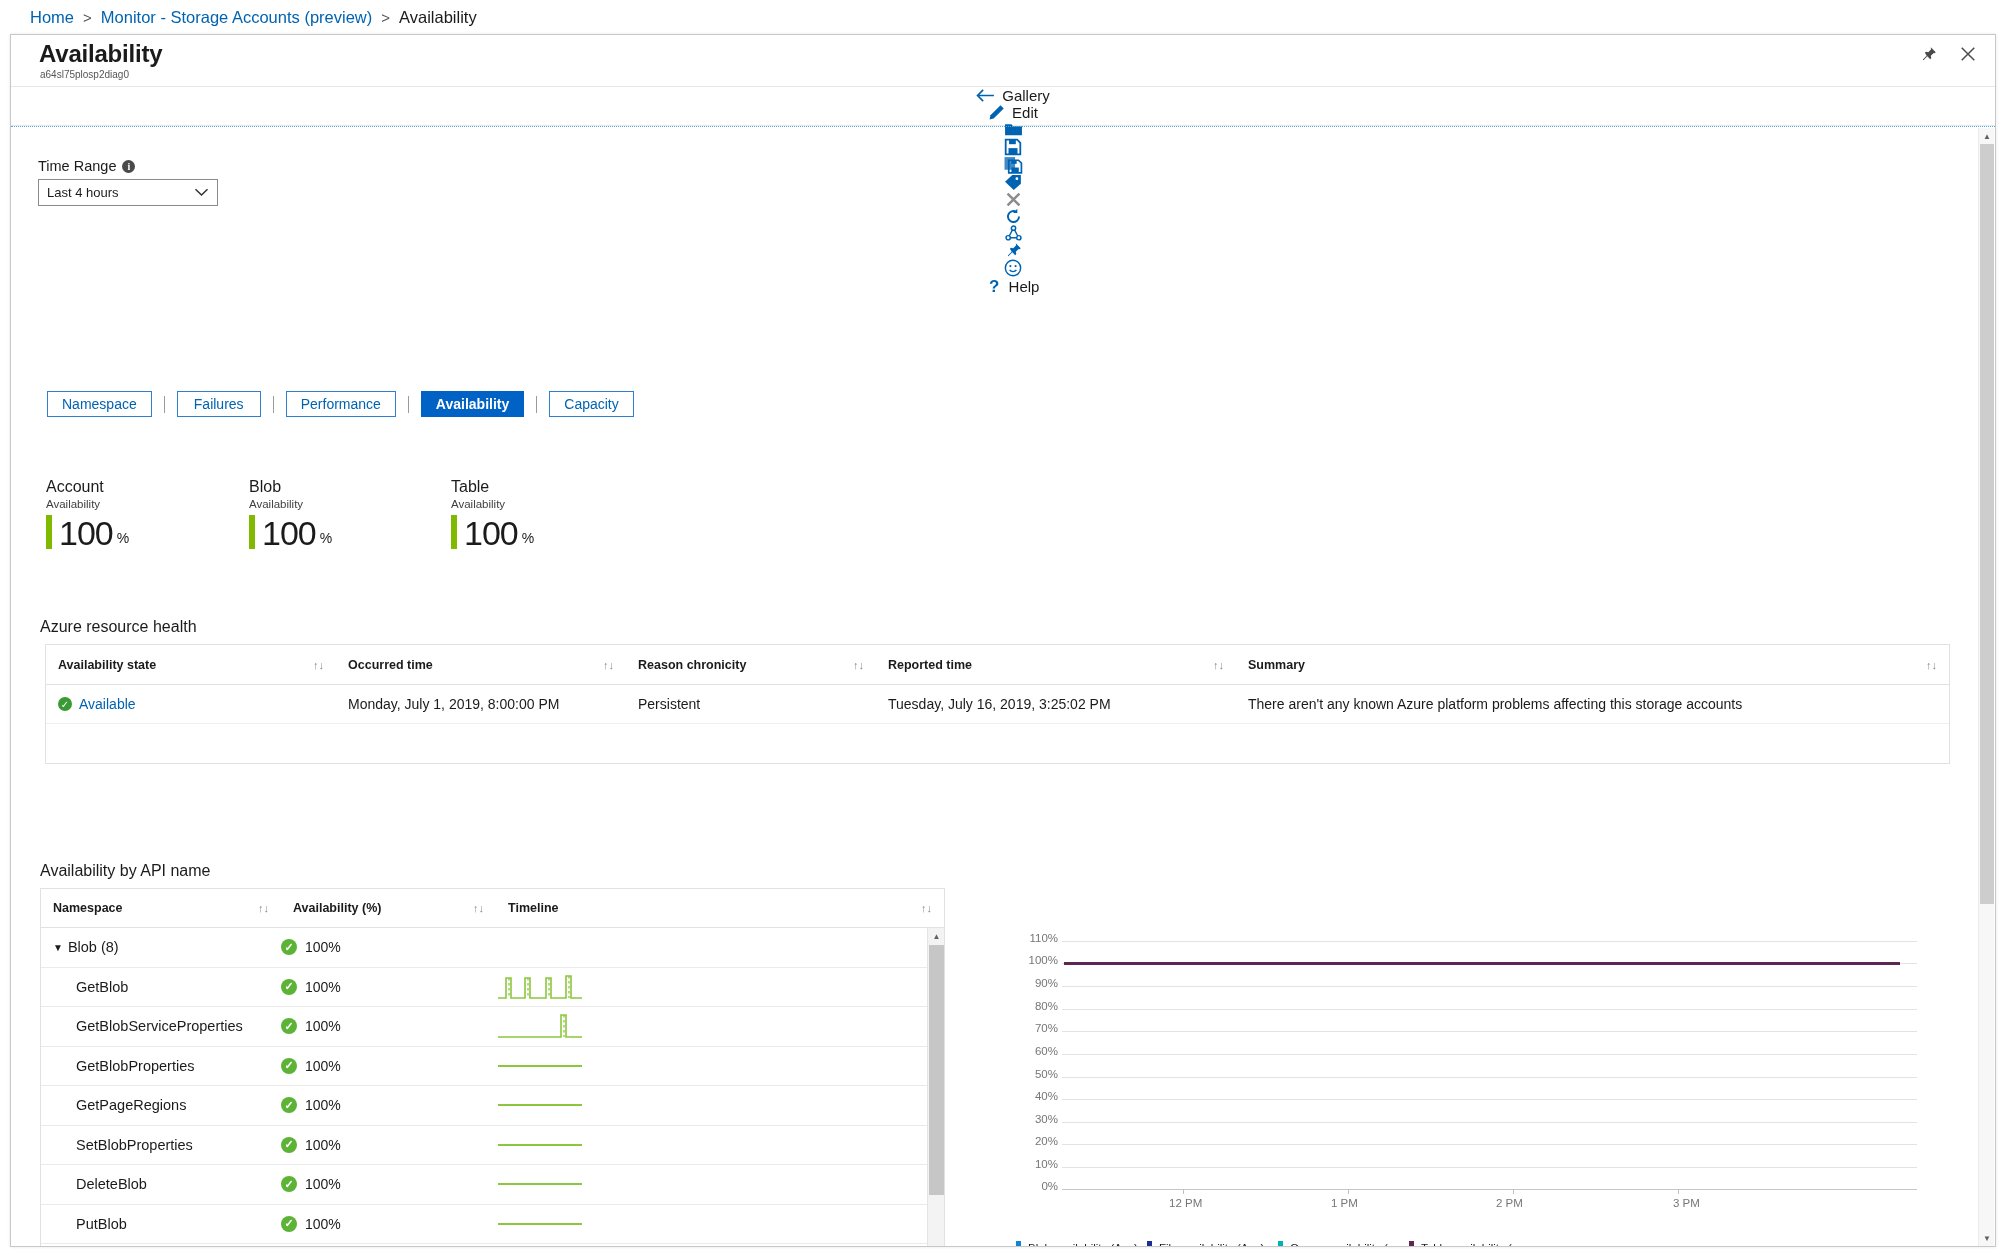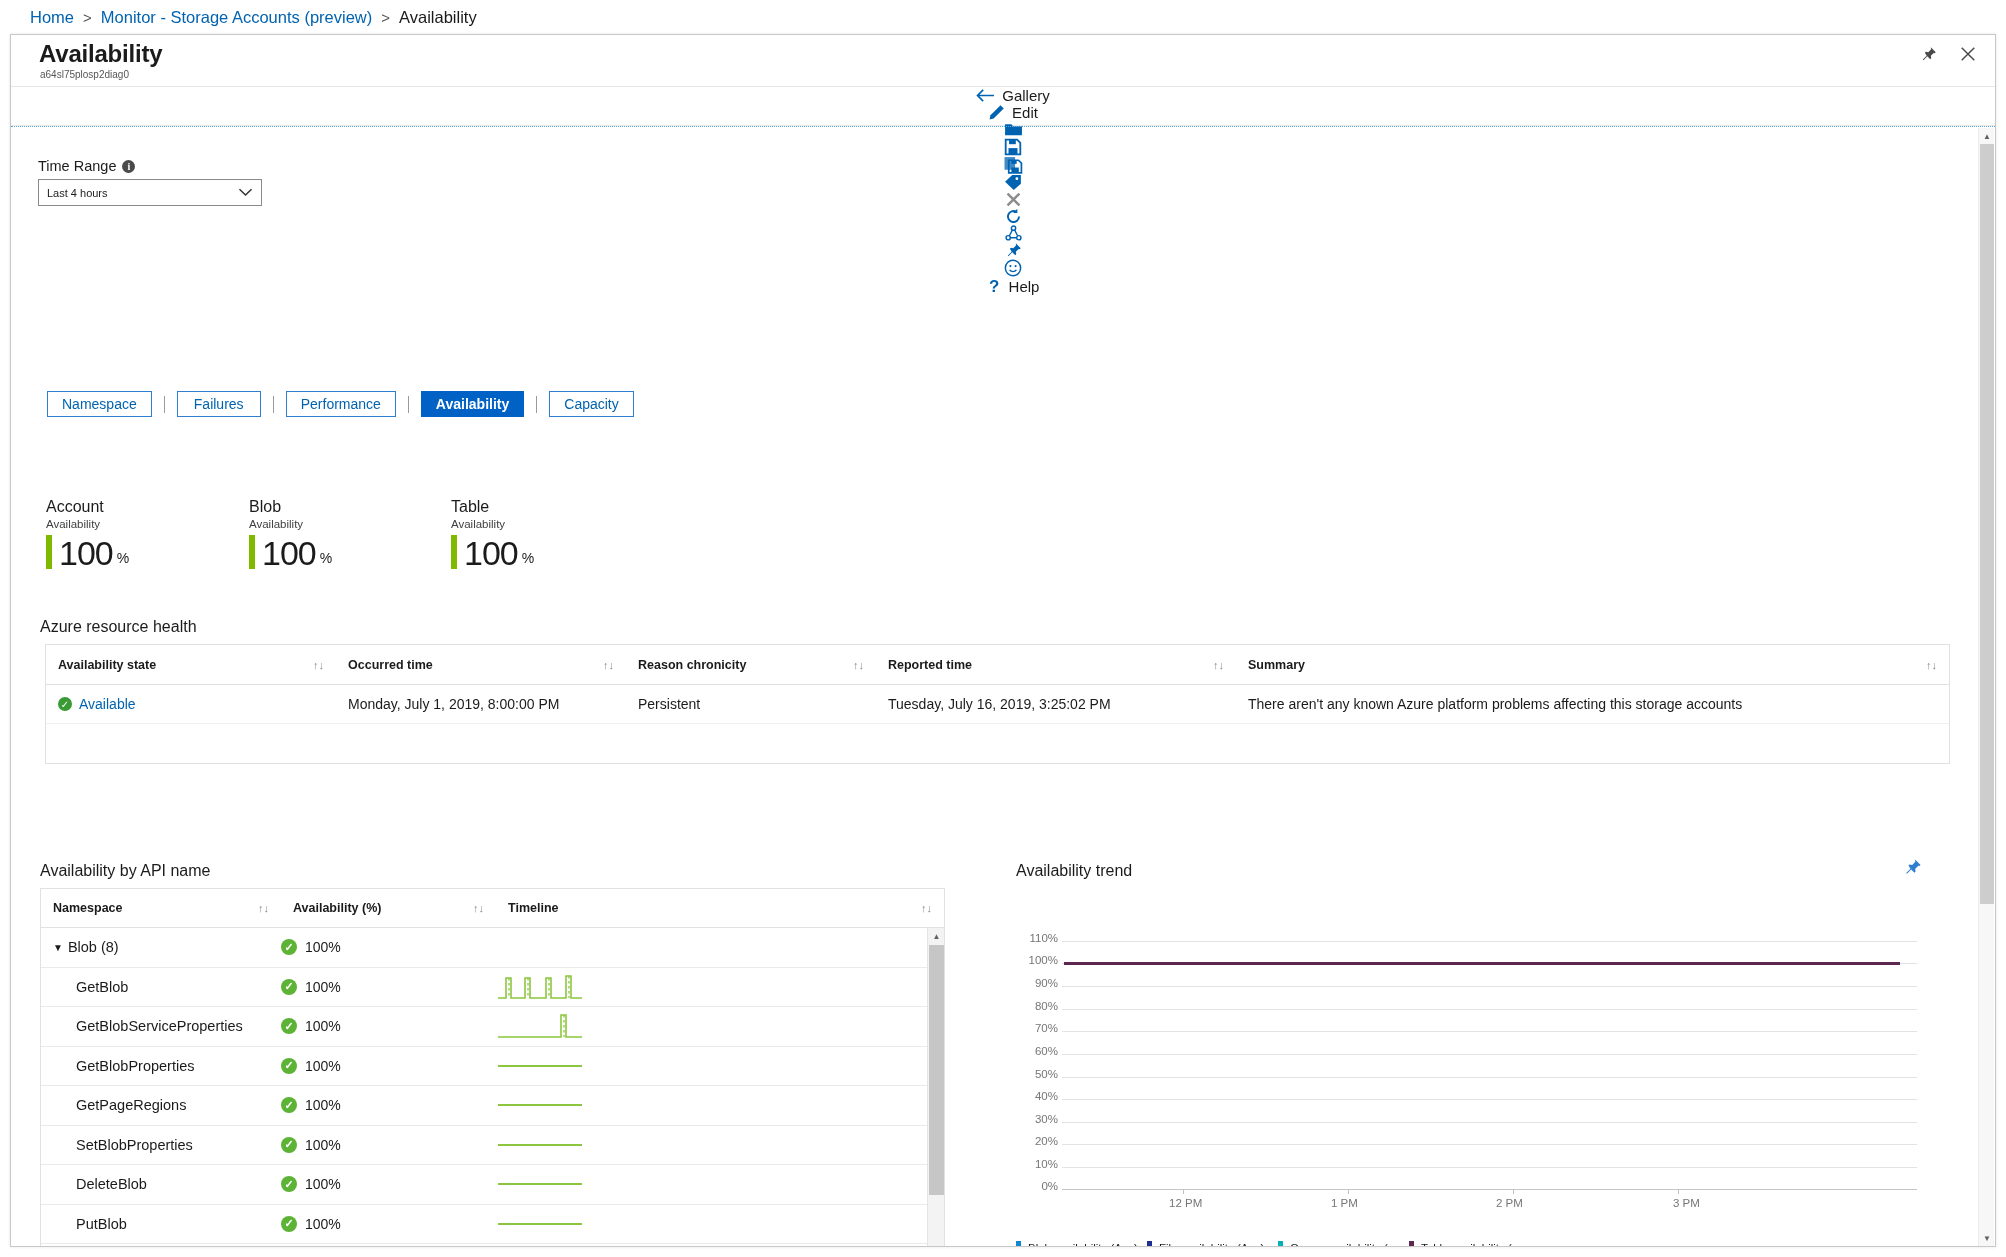--- a/index.html
+++ b/index.html
@@ -100,24 +100,24 @@
   }
   .info-dot {
     width: 13px; height: 13px; border-radius: 50%;
     background: #4a4a4a; color: #fff;
     font-size: 10px; font-weight: bold;
     display: inline-flex; align-items: center; justify-content: center;
     font-family: "Liberation Serif", serif;
   }
   .tr-select {
     position: absolute; left: 27px; top: 51px;
-    width: 224px; height: 27px;
+    width: 180px; height: 27px;
     border: 1px solid #8a8a8a; background: #fff;
     display: flex; align-items: center;
-    padding: 0 8px; font-size: 11px; color: #1b1b1b;
+    padding: 0 8px; font-size: 13px; color: #1b1b1b;
     cursor: pointer; justify-content: space-between;
   }
 
   
   .tabs {
     position: absolute; left: 36px; top: 263px;
     display: flex; align-items: center;
   }
   .tab {
     height: 26px; min-width: 84px;
@@ -128,21 +128,21 @@
   }
   .tab.active { background: #0062c4; color: #fff; border-color: #0062c4; font-weight: bold; }
   .tab-div {
     width: 1px; height: 17px; background: #9b9b9b;
     margin: 0 12px;
   }
 
   
   .tiles { position: absolute; left: 35px; top: 350px; }
   .tile { position: absolute; top: 0; }
-  .tile-name { font-size: 16px; color: #1b1b1b; line-height: 18px; margin-top: 20px; }
+  .tile-name { font-size: 16px; color: #1b1b1b; line-height: 18px; }
   .tile-sub { font-size: 11.5px; color: #3f3f3f; margin-top: 2px; }
   .tile-valrow { display: flex; align-items: flex-end; margin-top: 5px; }
   .tile-bar { width: 6px; height: 34px; background: #7fba00; margin-right: 7px; }
   .tile-val { font-size: 34px; line-height: 32px; color: #1b1b1b; letter-spacing: -1px; }
   .tile-unit { font-size: 14px; color: #1b1b1b; margin-left: 4px; margin-bottom: 3px; }
 
   
   .section-title {
     position: absolute; font-size: 16px; color: #1b1b1b; font-weight: normal;
   }
@@ -613,28 +613,20 @@
 
             <div class="vscroll">
               <div class="vs-arrow" style="top:0">▲</div>
               <div class="vs-thumb"></div>
 
             </div>
           </div>
         </div>
       </div>
 
-      <div class="trend-panel">
-        <div class="section-title" style="position:relative; left:0; top:-26px;">Availability trend</div>
-        <div class="trend-pin" style="top:-30px;">
-          <svg width="19" height="19" viewBox="0 0 16 16">
-              <path d="M10.2 1.2l4.6 4.6-1 1-.9-.3-2.7 2.7.4 2.2-1 1L6.9 9.7 3.3 13.3l-.6-.6 3.6-3.6-1.7-2.7 1-1 2.2.4L10.5 3l-.3-.9z" fill="#2f7fd1"></path>
-            </svg>
-        </div>
-      </div>
 
       <div class="chart-area">
 
         <div class="ytick" style="top:11px;">110%</div>
         <div class="gridline" style="top:20px; width:855px;"></div>
         <div class="ytick" style="top:33px;">100%</div>
         <div class="gridline" style="top:42px; width:855px;"></div>
         <div class="ytick" style="top:56px;">90%</div>
         <div class="gridline" style="top:65px; width:855px;"></div>
         <div class="ytick" style="top:79px;">80%</div>

